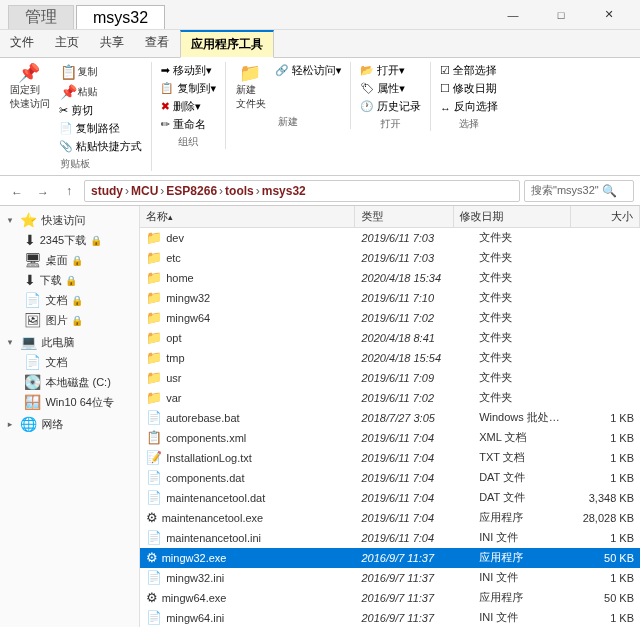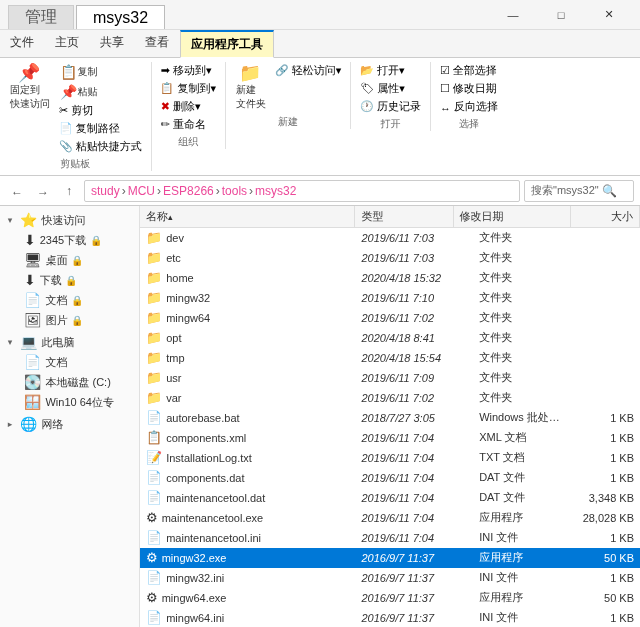--- a/index.html
+++ b/index.html
@@ -170,21 +170,22 @@
       border-radius: 2px;
       padding: 2px 6px;
       font-size: 12px;
       background: #fff;
       height: 22px;
       display: flex;
       align-items: center;
       cursor: text;
     }
     .address-path-item {
-      color: #ec4899;
+      color: #7f1d1d;
+      font-weight: bold;
     }
     .address-path-sep {
       color: #666;
       margin: 0 2px;
     }
     .search-box {
       border: 1px solid #ccc;
       border-radius: 2px;
       padding: 2px 6px;
       font-size: 12px;
@@ -559,21 +560,21 @@
     </div>
     <div class="file-cell cell-date">2019/6/11 7:03</div>
     <div class="file-cell cell-type">文件夹</div>
     <div class="file-cell cell-size"></div>
   </div>
         <div class="file-row">
     <div class="file-cell cell-name">
       <span class="file-icon">📁</span>
       <span>home</span>
     </div>
-    <div class="file-cell cell-date">2020/4/18 15:32</div>
+    <div class="file-cell cell-date">2020/4/18 15:34</div>
     <div class="file-cell cell-type">文件夹</div>
     <div class="file-cell cell-size"></div>
   </div>
         <div class="file-row">
     <div class="file-cell cell-name">
       <span class="file-icon">📁</span>
       <span>mingw32</span>
     </div>
     <div class="file-cell cell-date">2019/6/11 7:10</div>
     <div class="file-cell cell-type">文件夹</div>

